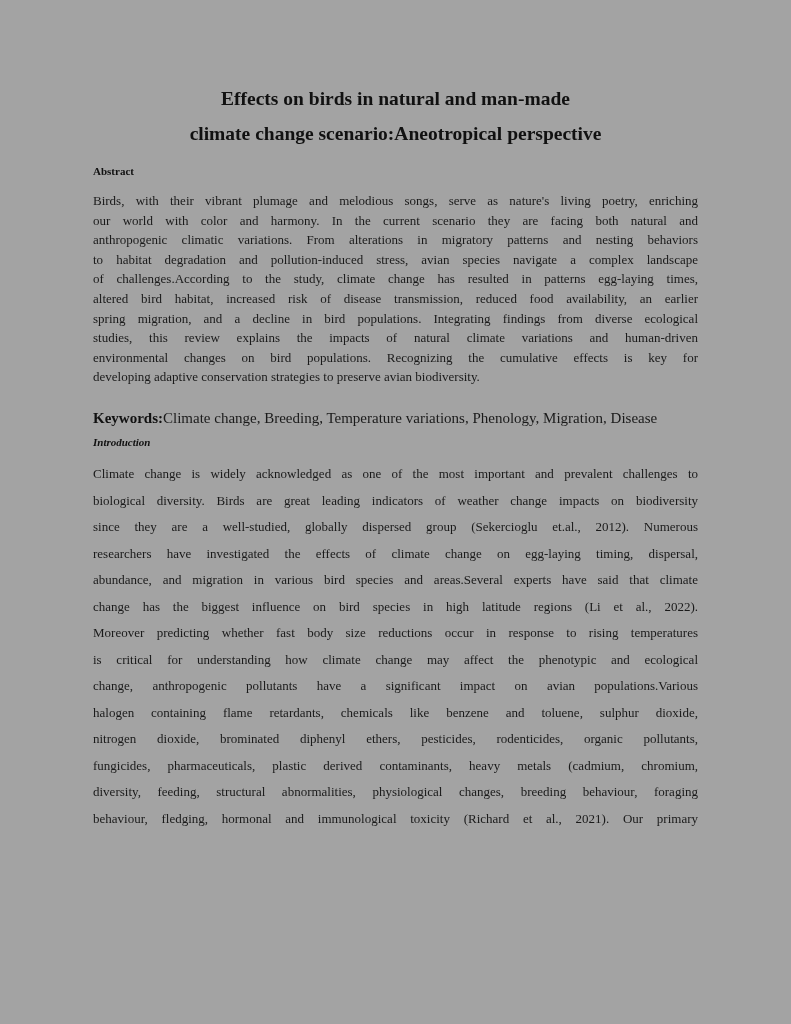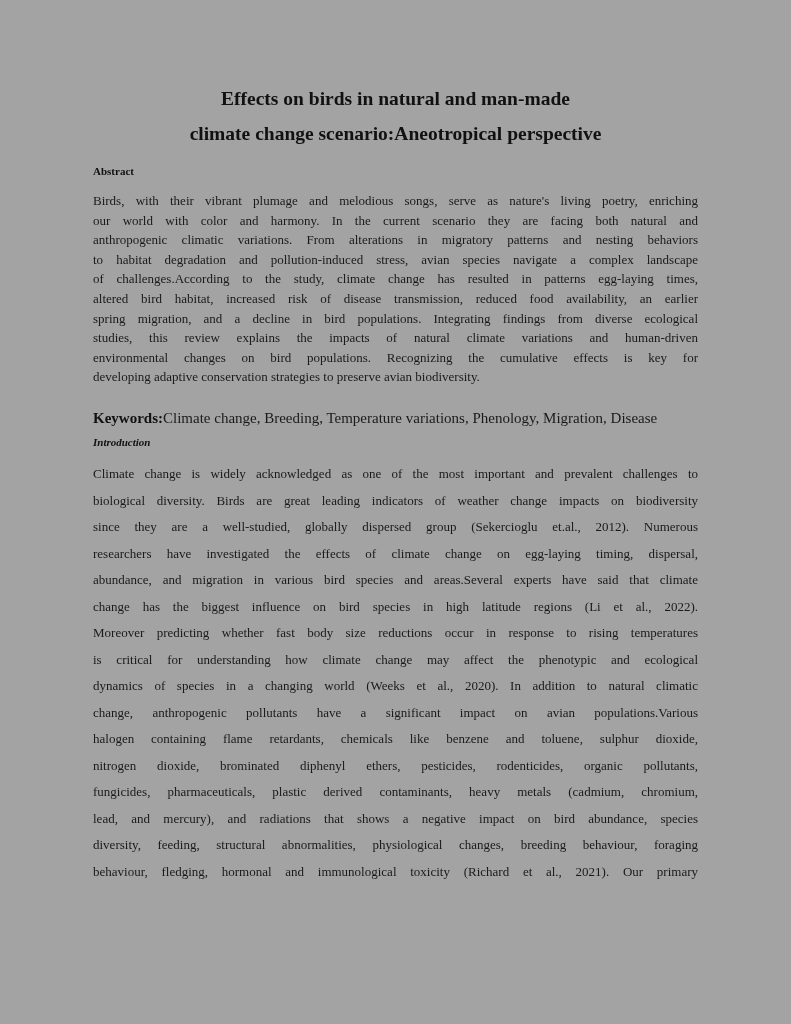--- a/index.html
+++ b/index.html
@@ -90,38 +90,32 @@
     <span class="line">
         <span class="line-inner">change has the biggest influence on bird species in high latitude regions (Li et al., 2022).</span>
       </span>
     <span class="line">
         <span class="line-inner">Moreover predicting whether fast body size reductions occur in response to rising temperatures</span>
       </span>
     <span class="line">
         <span class="line-inner">is critical for understanding how climate change may affect the phenotypic and ecological</span>
       </span>
     <span class="line">
-        <span class="line-inner">dynamics of species in a changing world (Weeks et al., 2020). In addition to natural climatic</span>
-      </span>
-    <span class="line">
         <span class="line-inner">change, anthropogenic pollutants have a significant impact on avian populations.Various</span>
       </span>
     <span class="line">
         <span class="line-inner">halogen containing flame retardants, chemicals like benzene and toluene, sulphur dioxide,</span>
       </span>
     <span class="line">
         <span class="line-inner">nitrogen dioxide, brominated diphenyl ethers, pesticides, rodenticides, organic pollutants,</span>
       </span>
     <span class="line">
         <span class="line-inner">fungicides, pharmaceuticals, plastic derived contaminants, heavy metals (cadmium, chromium,</span>
       </span>
     <span class="line">
-        <span class="line-inner">lead, and mercury), and radiations that shows a negative impact on bird abundance, species</span>
-      </span>
-    <span class="line">
         <span class="line-inner">diversity, feeding, structural abnormalities, physiological changes, breeding behaviour, foraging</span>
       </span>
     <span class="line">
         <span class="line-inner">behaviour, fledging, hormonal and immunological toxicity (Richard et al., 2021). Our primary</span>
       </span>
   </div>
 
 </div>
 
 </body></html>

